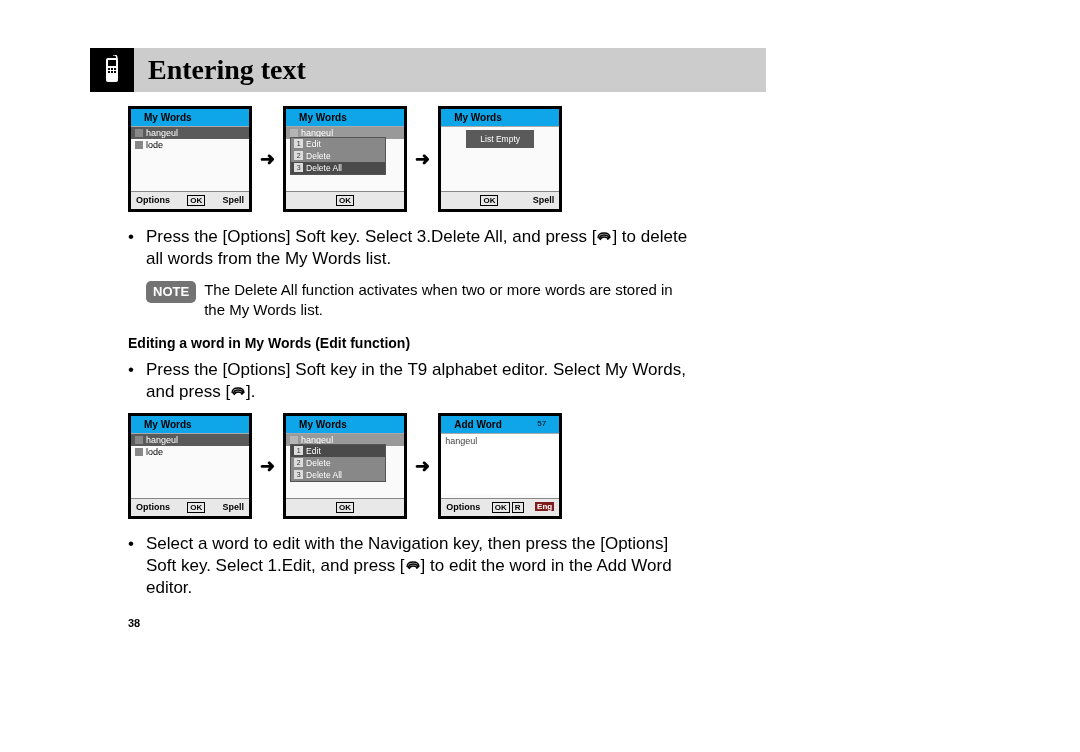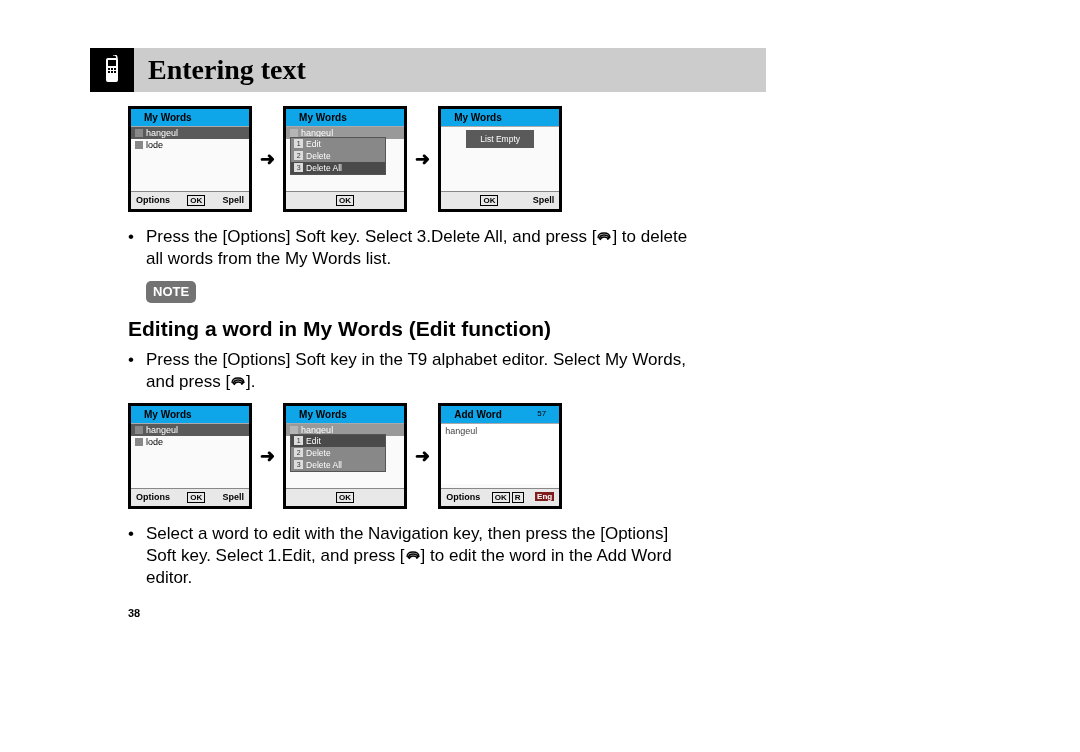--- a/index.html
+++ b/index.html
@@ -140,21 +140,21 @@
     margin: 6px 0 14px 18px;
     align-items: flex-start;
   }
   .note-pill {
     background: #737373; color: #fff; font-weight: bold;
     padding: 2px 7px; border-radius: 5px; font-size: 13px;
     margin-right: 8px; margin-top: 1px; flex: none;
   }
   .sub-h {
     font-weight: bold;
-    font-size: 21px;
+    font-size: 14px;
     margin: 8px 0 8px 0;
   }
   .swirl {
     display: inline-block;
     width: 16px; height: 14px; vertical-align: -2px;
   }
   .swirl svg { width: 16px; height: 14px; }
   .page-num {
     font-size: 11px; font-weight: bold;
     margin-left: 38px; margin-top: 18px;
@@ -270,20 +270,21 @@
       <div class="dot">•</div>
       <div>
         <span>Press the [Options] Soft key. Select 3.Delete All, and press [</span><span class="swirl"><svg viewBox="0 0 16 14">
               <path d="M2 8 Q2 3 8 3 Q14 3 14 8 M3 9 Q4 5 8 5 Q13 5 13 9 M4 10 Q5 7 8 7 Q12 7 12 10" stroke="#000" stroke-width="1.3" fill="none"></path>
             </svg></span><span>] to delete all words from the My Words list.</span>
       </div>
     </div>
 
     <div class="note-row">
       <span class="note-pill">NOTE</span>
+      <span>The Delete All function activates when two or more words are stored in the My Words list.</span>
     </div>
 
     <div class="sub-h">Editing a word in My Words (Edit function)</div>
 
     <div class="bullet-block">
       <div class="dot">•</div>
       <div>
         <span>Press the [Options] Soft key in the T9 alphabet editor. Select My Words, and press [</span><span class="swirl"><svg viewBox="0 0 16 14">
               <path d="M2 8 Q2 3 8 3 Q14 3 14 8 M3 9 Q4 5 8 5 Q13 5 13 9 M4 10 Q5 7 8 7 Q12 7 12 10" stroke="#000" stroke-width="1.3" fill="none"></path>
             </svg></span><span>].</span>

